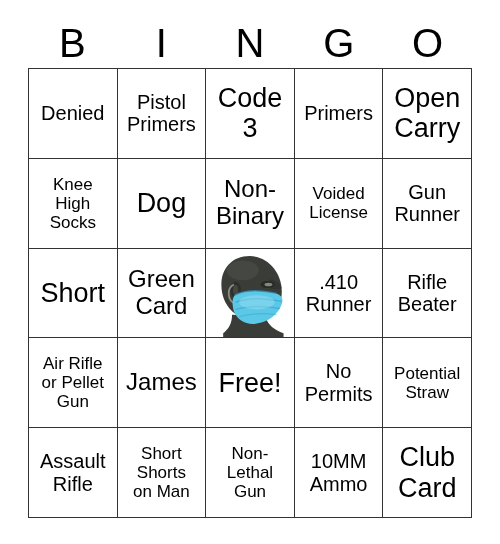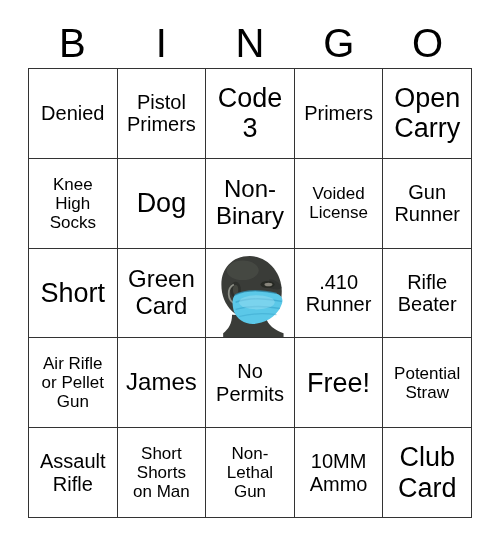--- a/index.html
+++ b/index.html
@@ -183,26 +183,26 @@
 Beater</span>
       </div>
       <div class="cell fs-sm">
         <span class="cell-text">Air Rifle
 or Pellet
 Gun</span>
       </div>
       <div class="cell fs-lg">
         <span class="cell-text">James</span>
       </div>
+      <div class="cell fs-xl">
+        <span class="cell-text">Free!</span>
+      </div>
       <div class="cell fs-md">
         <span class="cell-text">No
 Permits</span>
-      </div>
-      <div class="cell fs-xl">
-        <span class="cell-text">Free!</span>
       </div>
       <div class="cell fs-sm">
         <span class="cell-text">Potential
 Straw</span>
       </div>
       <div class="cell fs-md">
         <span class="cell-text">Assault
 Rifle</span>
       </div>
       <div class="cell fs-sm">

